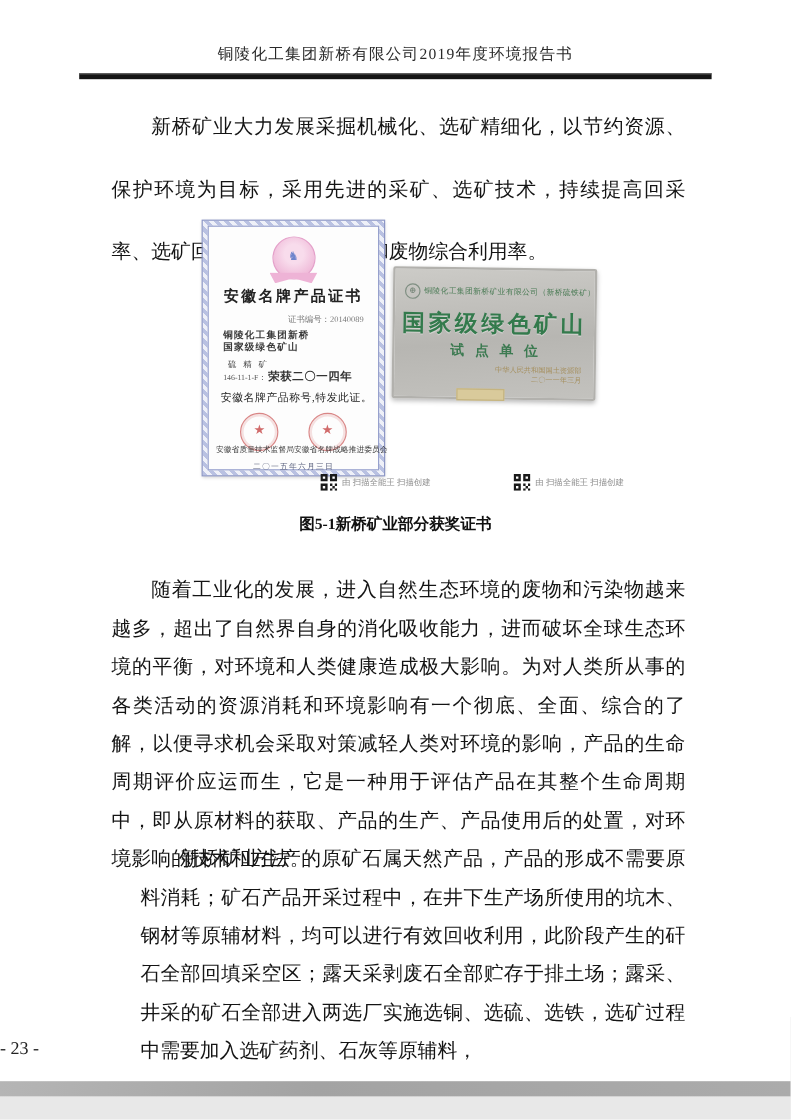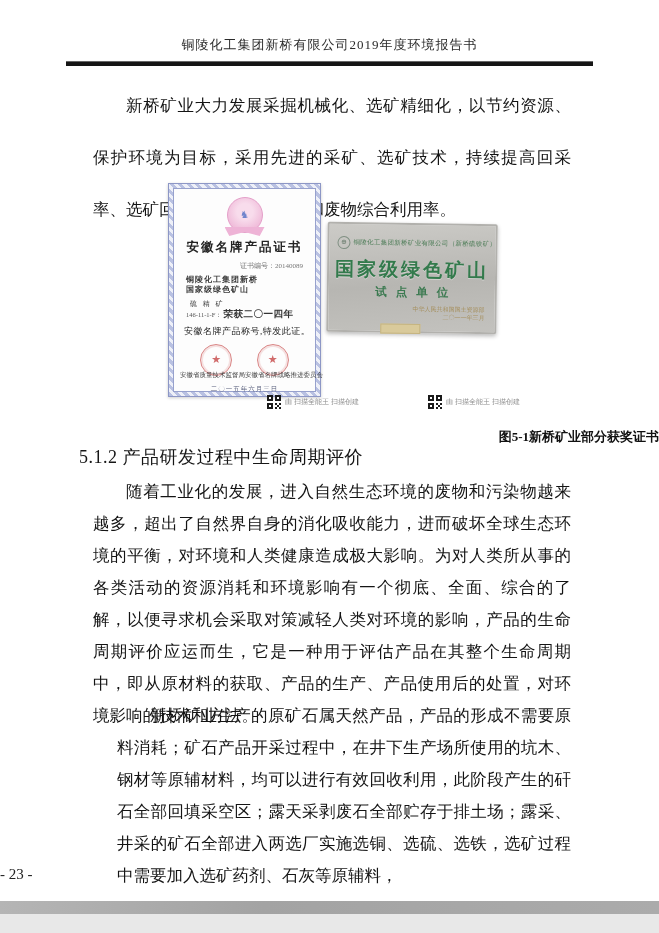--- a/index.html
+++ b/index.html
@@ -26,21 +26,21 @@
     position:absolute;left:93px;right:88px;
     font-size:16.5px;line-height:52px;
     text-align:justify;text-justify:inter-character;
     text-indent:2em;margin:0;color:#141414;
   }
   .para1{top:80px;}
   .para2{top:476px;line-height:32px;}
   .para3{top:700px;line-height:32px;margin-left:24px;}
   .fig-caption{
     position:absolute;top:428px;left:0;right:0;
-    text-align:right;font-size:13px;font-weight:bold;color:#111;
+    text-align:center;font-size:13px;font-weight:bold;color:#111;
   }
   .sec-heading{
     position:absolute;top:445px;left:79px;
     font-size:18px;color:#161616;letter-spacing:.5px;
   }
   .page-num{
     position:absolute;top:866px;left:0;right:12px;
     font-size:15px;color:#222;
   }
   .scan-edge{
@@ -221,21 +221,20 @@
     <div class="qr-row right">
       <svg class="qr" viewBox="0 0 7 7" xmlns="http://www.w3.org/2000/svg">
         <path fill="#1a1a1a" d="M0 0h3v3H0zM4 0h3v3H4zM0 4h3v3H0zM4 4h1v1H4zM6 4h1v1H6zM5 5h1v1H5zM4 6h1v1H4zM6 6h1v1H6z"></path>
         <path fill="#fff" d="M1 1h1v1H1zM5 1h1v1H5zM1 5h1v1H1z"></path>
       </svg>
       <span class="wm-text">由 扫描全能王 扫描创建</span>
     </div>
   </div>
 
   <div class="fig-caption">图5-1新桥矿业部分获奖证书</div>
-  <div class="sec-heading">5.1.2 产品研发过程中生命周期评价</div>
 
   <p class="para para2">随着工业化的发展，进入自然生态环境的废物和污染物越来越多，超出了自然界自身的消化吸收能力，进而破坏全球生态环境的平衡，对环境和人类健康造成极大影响。为对人类所从事的各类活动的资源消耗和环境影响有一个彻底、全面、综合的了解，以便寻求机会采取对策减轻人类对环境的影响，产品的生命周期评价应运而生，它是一种用于评估产品在其整个生命周期中，即从原材料的获取、产品的生产、产品使用后的处置，对环境影响的技术和方法。</p>
   <p class="para para3">新桥矿业生产的原矿石属天然产品，产品的形成不需要原料消耗；矿石产品开采过程中，在井下生产场所使用的坑木、钢材等原辅材料，均可以进行有效回收利用，此阶段产生的矸石全部回填采空区；露天采剥废石全部贮存于排土场；露采、井采的矿石全部进入两选厂实施选铜、选硫、选铁，选矿过程中需要加入选矿药剂、石灰等原辅料，</p>
 
   <div class="page-num">- 23 -</div>
   <div class="scan-edge"></div>
 
 </div>
 
 </body></html>

